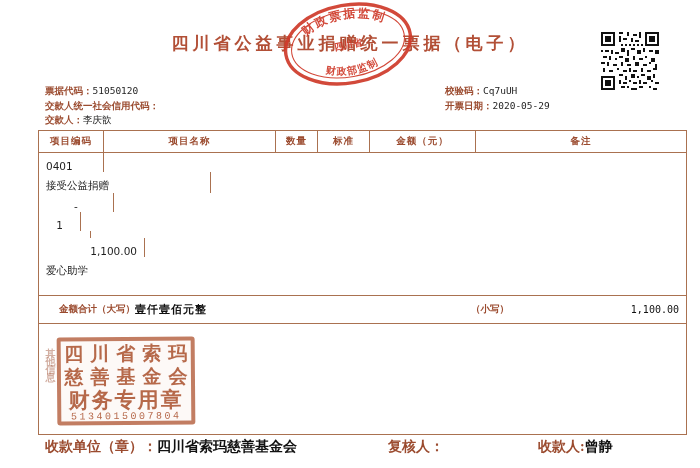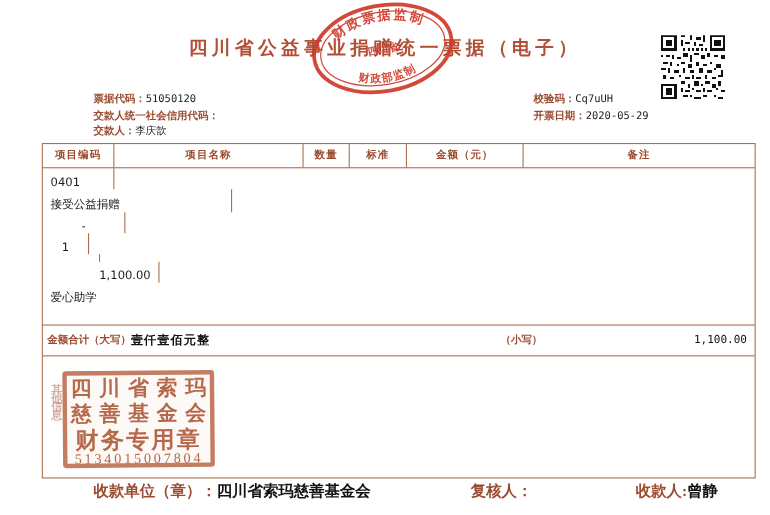--- a/index.html
+++ b/index.html
@@ -10,62 +10,62 @@
          font-size:17px;font-weight:700;letter-spacing:4px;color:#b24f36;}
   
   .oval-stamp{position:absolute;left:281px;top:2px;width:134px;height:84px;
               transform:rotate(-10deg);opacity:.92;}
   
   .qr{position:absolute;left:600px;top:32px;width:60px;height:58px;}
   
   .hinfo{position:absolute;font-size:9.5px;line-height:13.5px;white-space:nowrap;}
   .hinfo-left{left:45px;top:84px;}
   .hinfo-right{left:445px;top:84px;}
-  .lab{color:#9b4b2f;font-weight:700;margin-left:40px;}
+  .lab{color:#9b4b2f;font-weight:700;}
   .val{color:#1e1e1e;font-family:"DejaVu Sans","Liberation Sans",sans-serif;}
   .num{font-family:"DejaVu Sans Mono","Liberation Mono",monospace;}
   
   .tbl{position:absolute;left:38px;top:130px;width:649px;border:1.6px solid #aa7150;
        box-sizing:border-box;background:transparent;}
   .trow{display:flex;box-sizing:border-box;}
   .thead{height:22px;border-bottom:1px solid #aa7150;}
   .tbody{height:143px;border-bottom:1px solid #aa7150;flex-direction:column;}
   .cell{box-sizing:border-box;border-right:1px solid #aa7150;overflow:hidden;}
   .cell:last-child{border-right:none;flex:1;}
   .hcell{display:flex;align-items:center;justify-content:center;
          color:#9b4b2f;font-weight:700;font-size:9.5px;letter-spacing:1px;}
   .bcell{padding-top:7px;font-size:10.5px;color:#1e1e1e;
          font-family:"DejaVu Sans","Liberation Sans",sans-serif;}
   .c1{width:65px;} .c2{width:172px;} .c3{width:75px;} .c4{width:42px;}
   .c5{width:52px;} .c6{width:106px;} .c7{width:137px;}
   .ta-l{text-align:left;padding-left:7px;} .ta-c{text-align:center;}
   .ta-r{text-align:right;padding-right:7px;}
   .total-row{height:27px;border-bottom:1px solid #aa7150;display:flex;
              align-items:center;font-size:10px;}
-  .total-row .lab{margin-left:4px;font-size:9.5px;}
+  .total-row .lab{margin-left:20px;font-size:9.5px;}
   .words{color:#111;font-weight:700;font-size:11px;letter-spacing:1px;
          font-family:"DejaVu Sans","Liberation Sans",sans-serif;}
   .small-lab{position:absolute;left:412px;color:#9b4b2f;font-weight:700;font-size:9.5px;}
   .total-amt{margin-left:auto;margin-right:7px;color:#111;}
   .bottom-box{position:relative;height:110px;}
   
   .vlabel{position:absolute;left:4px;top:16px;writing-mode:vertical-rl;
           color:rgba(155,75,47,.45);font-size:10px;letter-spacing:8px;font-weight:700;}
   
   .sq-stamp{position:absolute;left:18px;top:13px;width:138px;height:88px;
             border:4px solid rgba(178,90,56,.78);border-radius:3px;
             box-sizing:border-box;display:flex;flex-direction:column;
             align-items:center;justify-content:center;color:rgba(172,84,50,.88);
             background:rgba(214,150,120,.06);transform:rotate(-.5deg);}
   .sq-l12{font-size:19px;font-weight:700;letter-spacing:7px;line-height:23px;
           text-indent:7px;white-space:nowrap;}
   .sq-l3{font-size:21px;font-weight:900;letter-spacing:2px;line-height:24px;
          font-family:"DejaVu Sans","Liberation Sans",sans-serif;white-space:nowrap;}
-  .sq-num{font-size:13px;letter-spacing:2.5px;line-height:9px;
-          font-family:Liberation Serif, serif;}
+  .sq-num{font-size:10px;letter-spacing:2.5px;line-height:9px;
+          font-family:Liberation Mono, monospace;}
   
   .footer-item{position:absolute;top:438px;font-size:14px;white-space:nowrap;}
   .f1{left:45px;} .f2{left:388px;} .f3{left:538px;text-align:right;}
   .fval{color:#111;font-weight:700;font-family:"DejaVu Sans","Liberation Sans",sans-serif;}
 </style>
 </head>
 <body>
 
 <div class="page">
 

